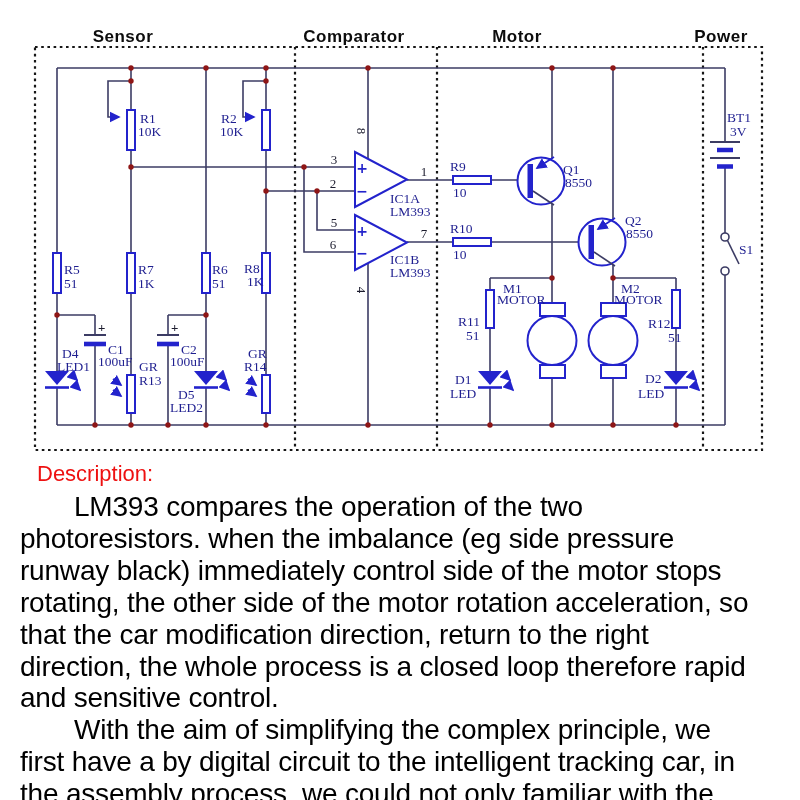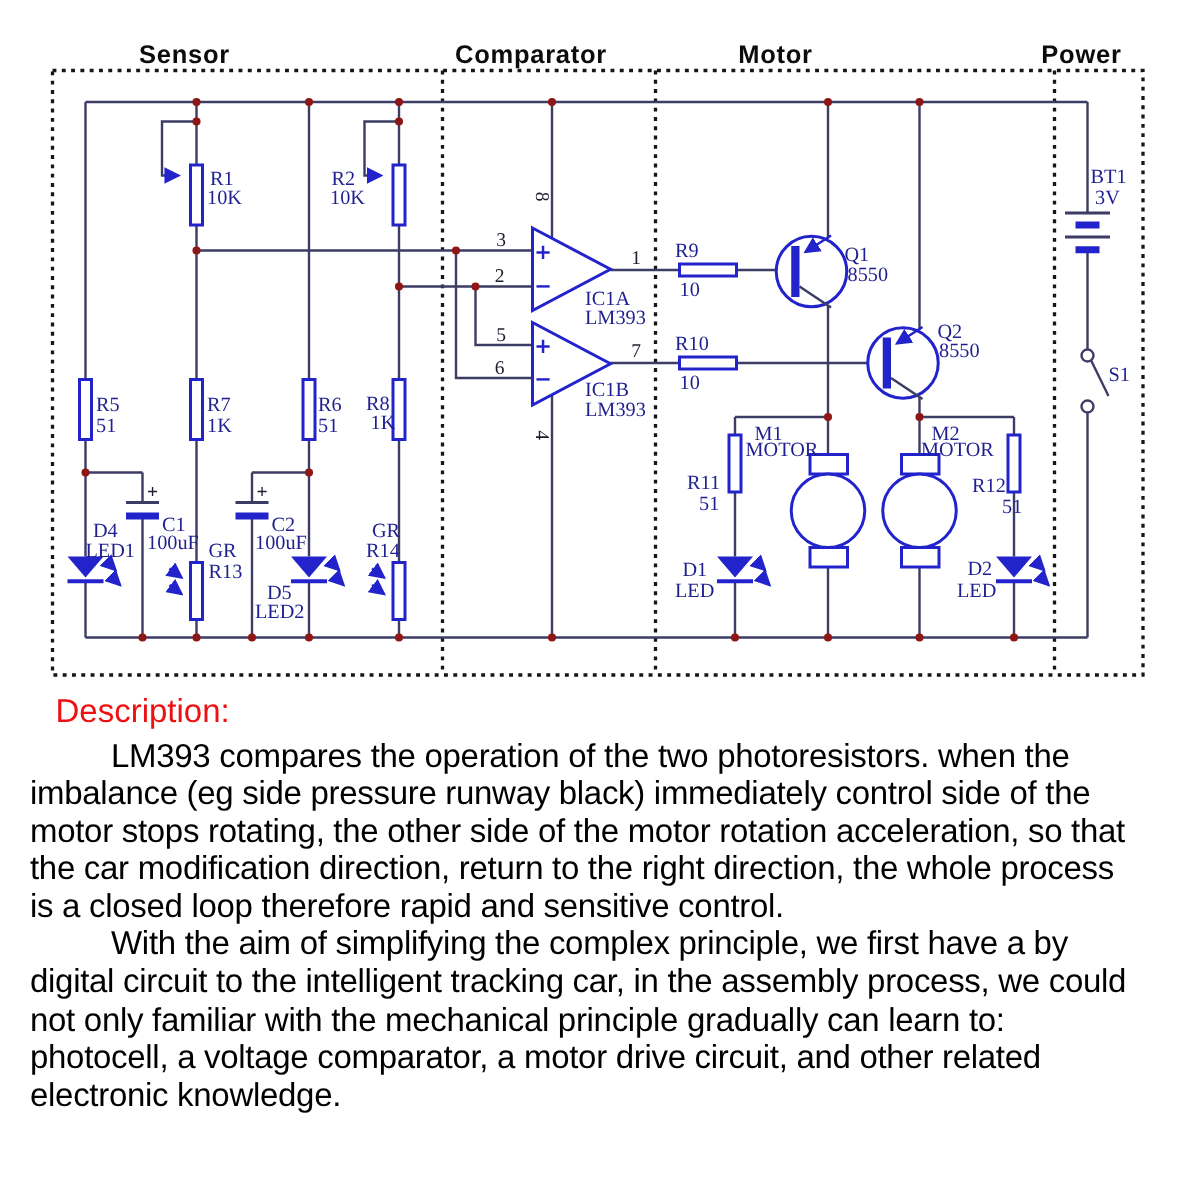--- a/index.html
+++ b/index.html
@@ -13,21 +13,21 @@
   .thinplate{stroke:var(--wire,#3c3c64);stroke-width:2;fill:none;}
   .thickplate{stroke:var(--comp,#2323cc);stroke-width:4.6;fill:none;}
   .dotbox{fill:none;stroke:#161616;stroke-width:2.2;stroke-dasharray:2.6 3.6;}
   .dot{fill:var(--dot,#8f1616);stroke:none;}
   .lbl{font-family:"Liberation Serif",serif;font-size:13.5px;fill:var(--navy,#1f1f90);}
   .pin{font-family:"Liberation Serif",serif;font-size:13px;fill:#1c1c2e;}
   .opsym{font-family:"DejaVu Sans",sans-serif;font-size:14px;font-weight:bold;fill:var(--comp,#2323cc);}
   .hdr{font-family:"Liberation Sans",sans-serif;font-size:17px;font-weight:bold;fill:#0c0c0c;text-anchor:middle;letter-spacing:.5px;}
   .desc{padding:5px 38px 0 20px;color:#000;}
   .desc-heading{color:var(--red,#ee1111);font-size:22px;padding-left:17px;margin:0 0 4px 0;}
-  .desc-p{margin:0;font-size:22px;line-height:1.14;text-indent:54px;letter-spacing:-0.2px;}
+  .desc-p{margin:0;font-size:28px;line-height:1.14;text-indent:54px;letter-spacing:-0.2px;}
 </style>
 </head>
 <body>
 
 <svg width="800" height="456" viewBox="0 0 800 456">
   <defs>
     <marker id="arr" viewBox="0 0 10 10" refX="8.5" refY="5" markerWidth="6.5" markerHeight="6.5" orient="auto">
       <path d="M0 0 L10 5 L0 10 z" fill="#2323cc"></path>
     </marker>
     <g id="led-sym">

